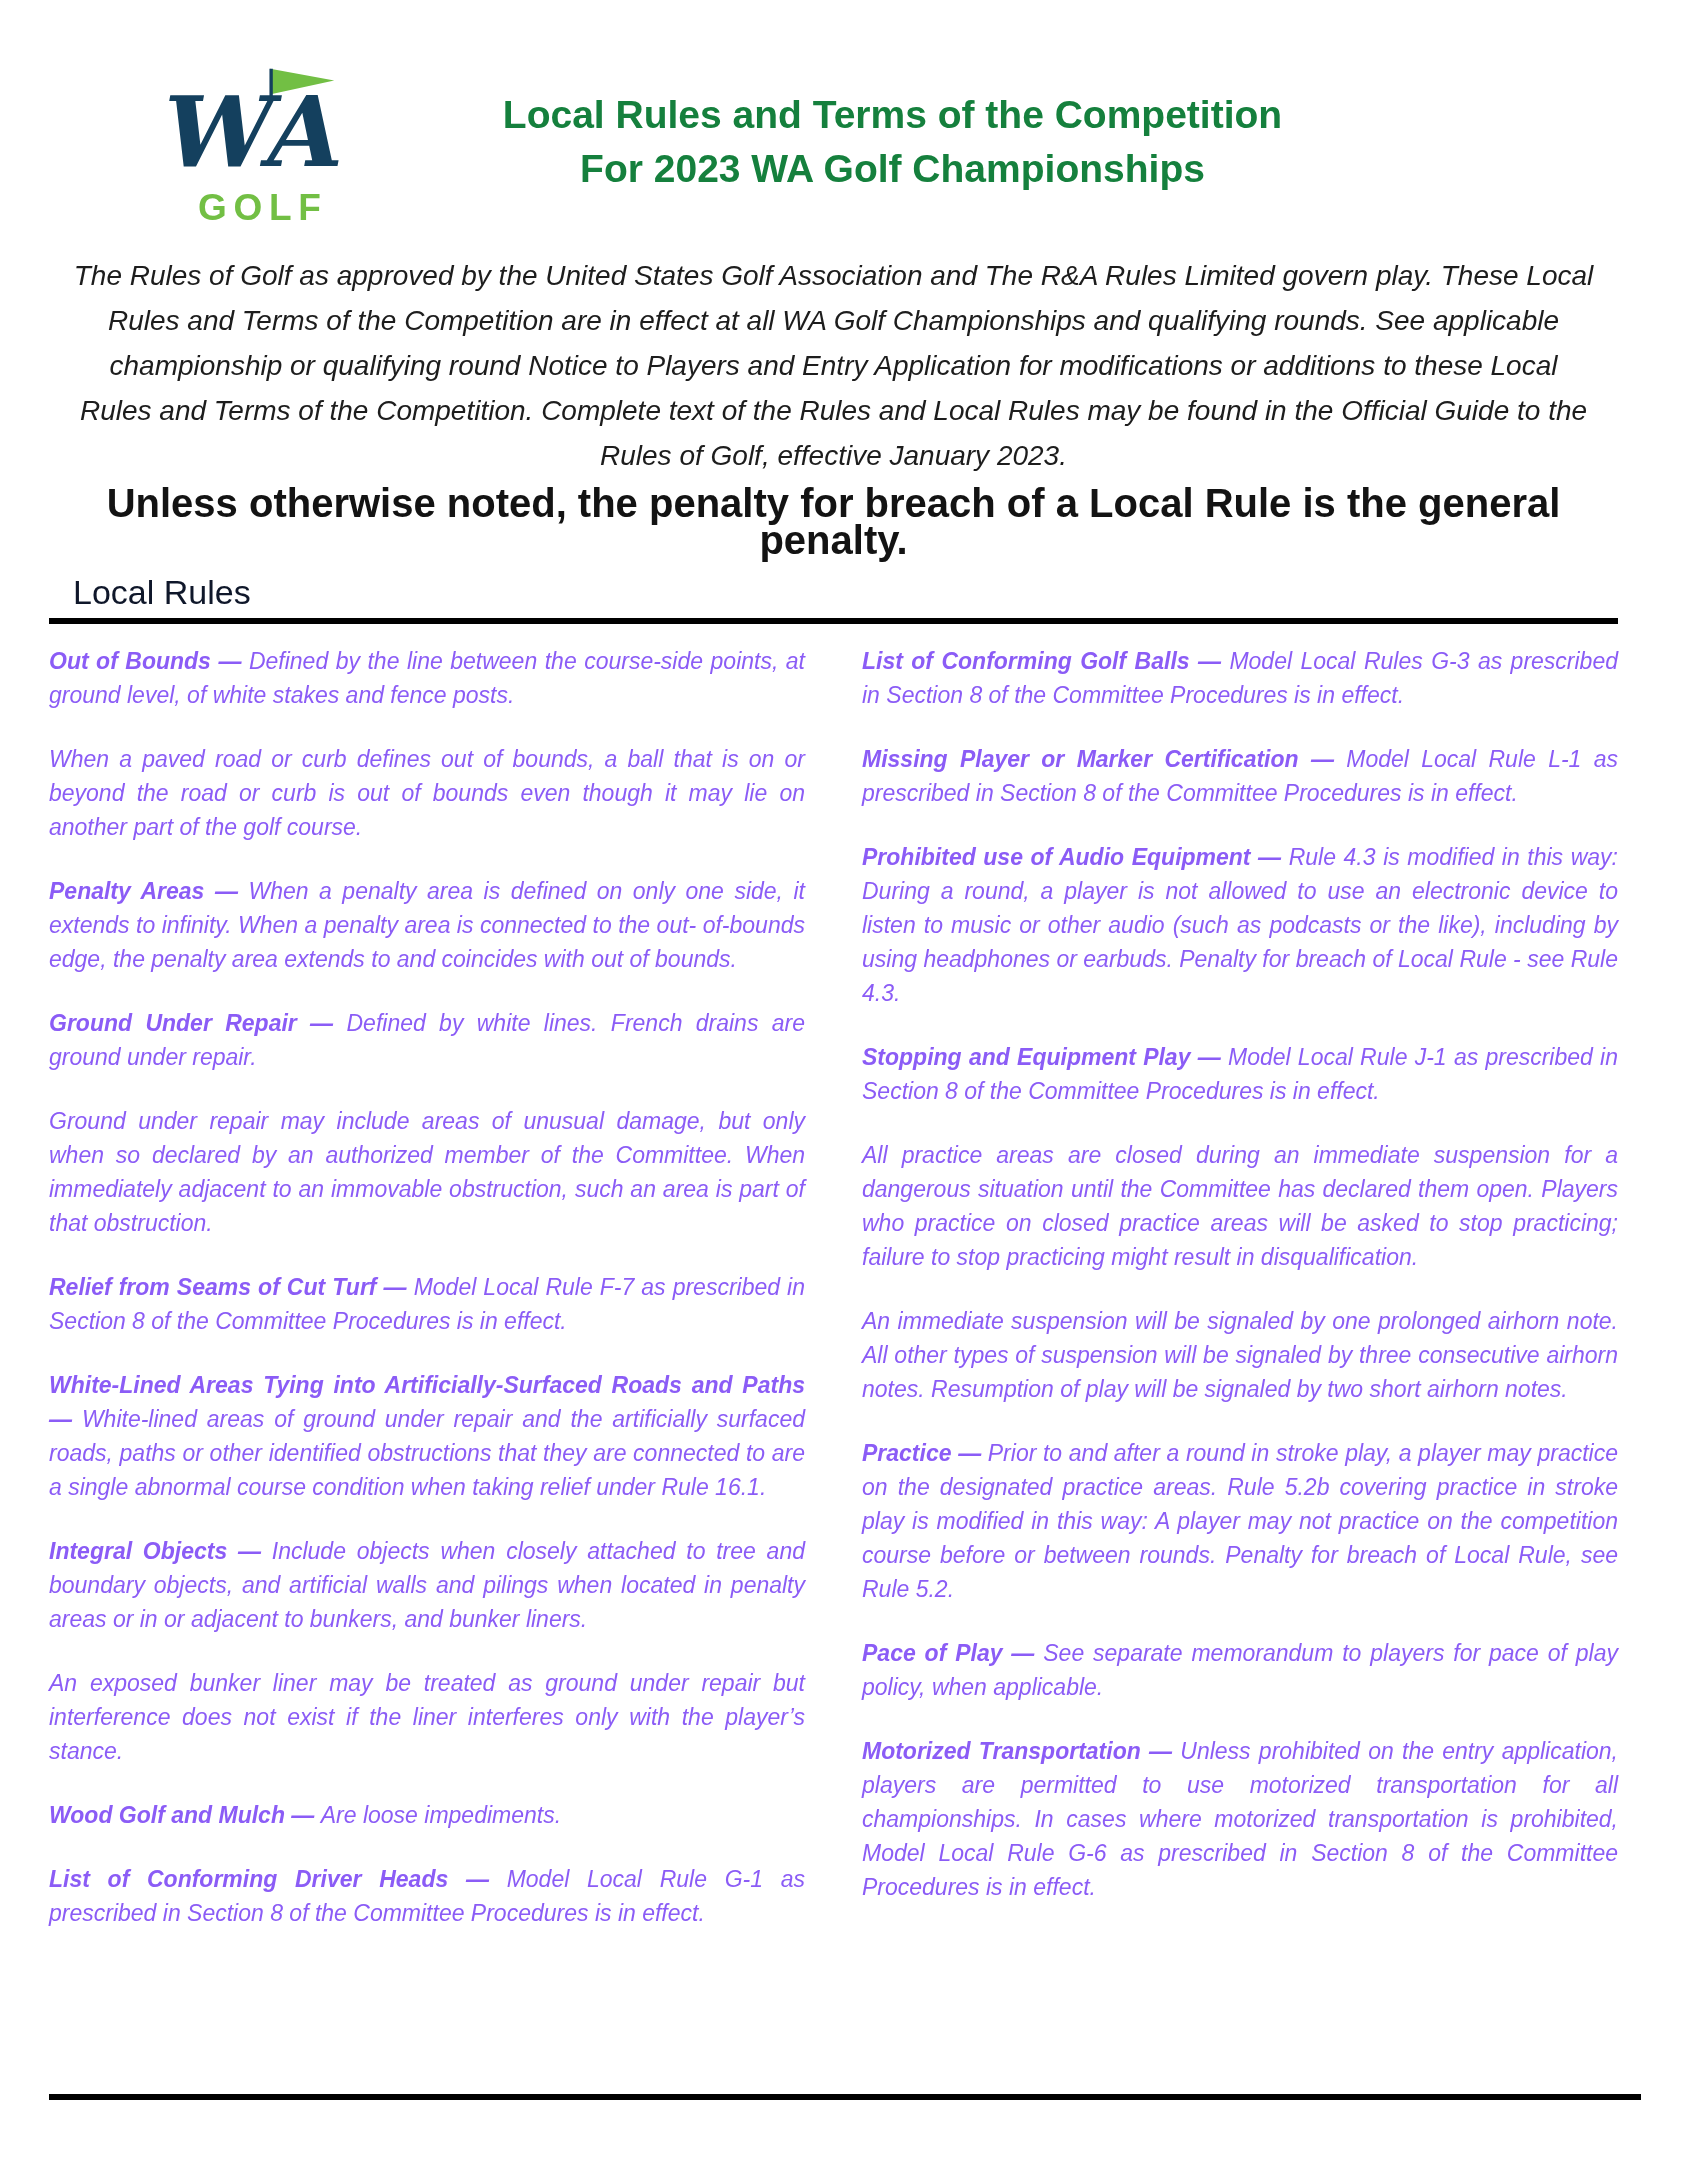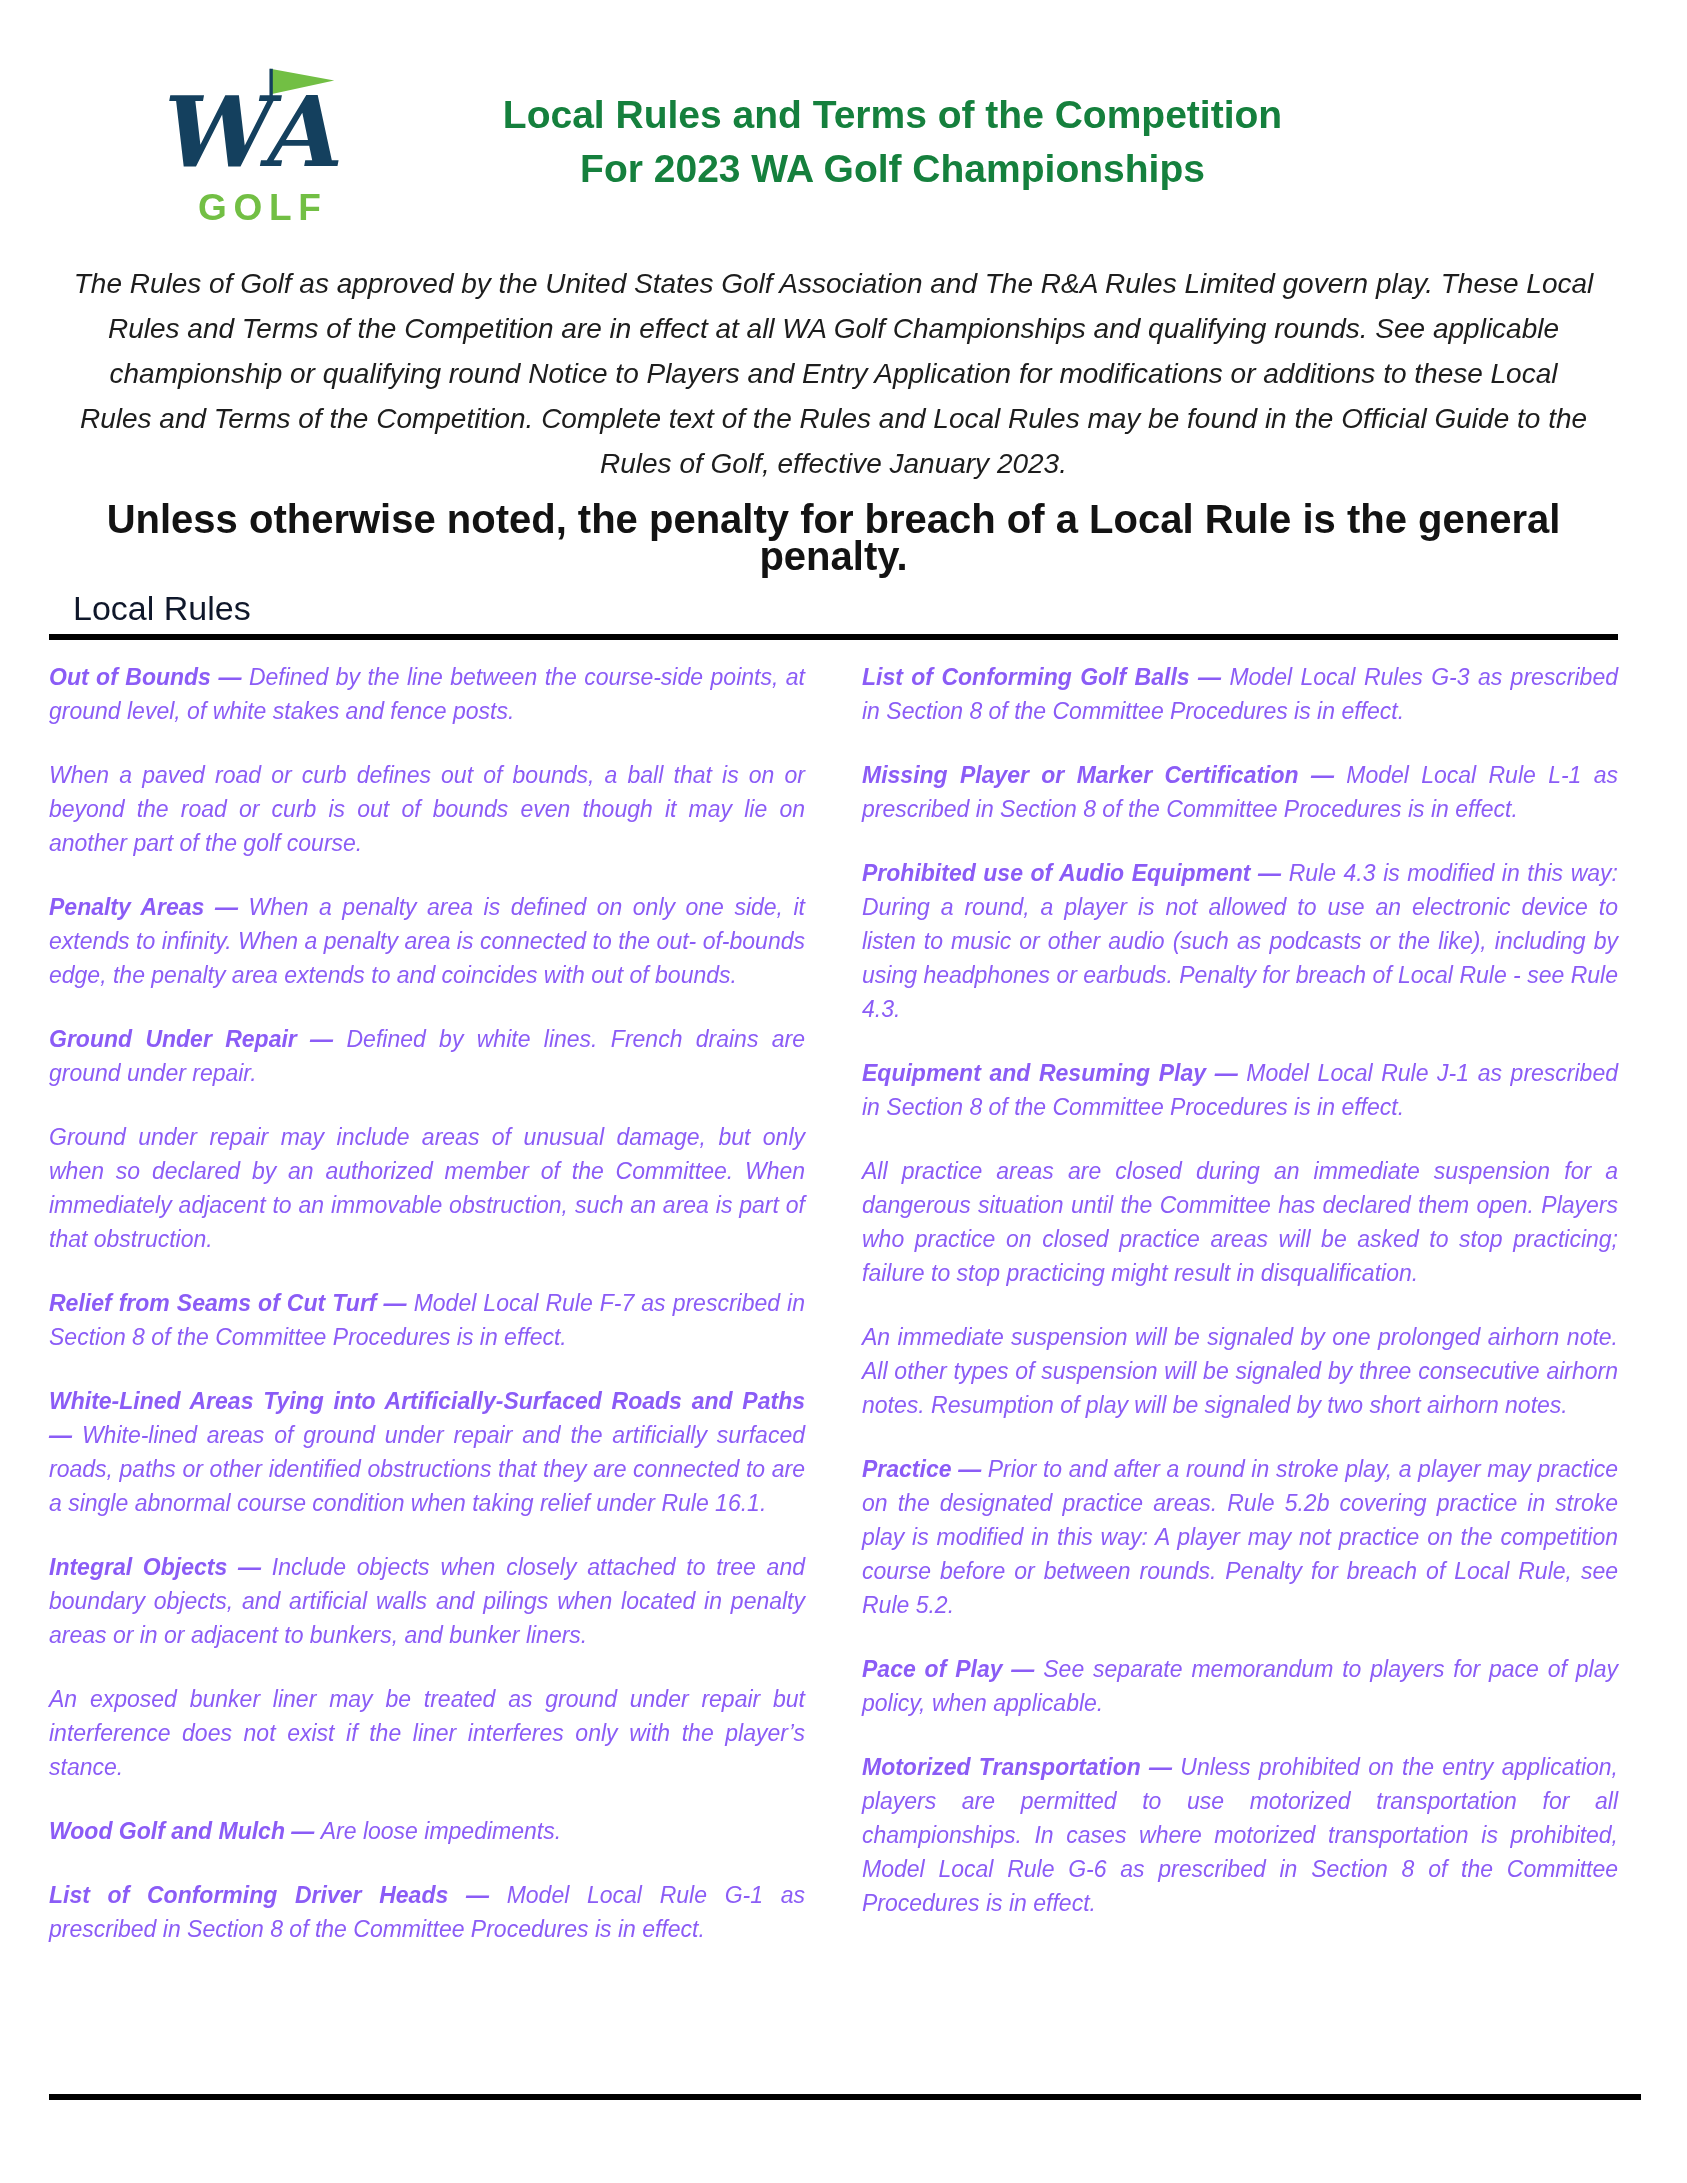--- a/index.html
+++ b/index.html
@@ -18,21 +18,21 @@
   }
   .header { position:relative; height:246px; }
   .logo { position:absolute; left:120px; top:62px; width:179px; height:170px; }
   .titles {
     position:absolute; left:270px; top:88px; width:1147px;
     text-align:center; font-weight:bold; font-size:39px; line-height:54px; color:#15803d;
   }
   .intro {
     text-align:center; font-style:italic;
     font-size:28px; line-height:45px;
-    max-width:1527px; margin:15px auto; color:#1d1d1d;
+    max-width:1527px; margin:7px auto; color:#1d1d1d;
   }
   .penalty-note {
     text-align:center; font-weight:bold;
     font-size:40px; line-height:37px; margin-top:6.7px; color:#131313;
   }
   .section-title {
     font-size:34px; font-weight:normal; margin-top:13.5px; color:#0f172a; line-height:39px;margin-left:24px;
   }
   .section-rule { height:5.9px; background:#000; margin-top:6.7px; }
   .columns { display:flex; gap:57px; margin-top:20px; }
@@ -81,21 +81,21 @@
       <p class="para"><span class="lead">Integral Objects — </span><span>Include objects when closely attached to tree and boundary objects, and artificial walls and pilings when located in penalty areas or in or adjacent to bunkers, and bunker liners.</span></p>
       <p class="para"><span class="lead"></span><span>An exposed bunker liner may be treated as ground under repair but interference does not exist if the liner interferes only with the player’s stance.</span></p>
       <p class="para"><span class="lead">Wood Golf and Mulch — </span><span>Are loose impediments.</span></p>
       <p class="para"><span class="lead">List of Conforming Driver Heads — </span><span>Model Local Rule G-1 as prescribed in Section 8 of the Committee Procedures is in effect.</span></p>
     </div>
 
     <div class="col">
       <p class="para"><span class="lead">List of Conforming Golf Balls — </span><span>Model Local Rules G-3 as prescribed in Section 8 of the Committee Procedures is in effect.</span></p>
       <p class="para"><span class="lead">Missing Player or Marker Certification — </span><span>Model Local Rule L-1 as prescribed in Section 8 of the Committee Procedures is in effect.</span></p>
       <p class="para"><span class="lead">Prohibited use of Audio Equipment — </span><span>Rule 4.3 is modified in this way: During a round, a player is not allowed to use an electronic device to listen to music or other audio (such as podcasts or the like), including by using headphones or earbuds. Penalty for breach of Local Rule - see Rule 4.3.</span></p>
-      <p class="para"><span class="lead">Equipment and Resuming Play — </span><span>Model Local Rule J-1 as prescribed in Section 8 of the Committee Procedures is in effect.</span></p>
+      <p class="para"><span class="lead">Stopping and Equipment Play — </span><span>Model Local Rule J-1 as prescribed in Section 8 of the Committee Procedures is in effect.</span></p>
       <p class="para"><span class="lead"></span><span>All practice areas are closed during an immediate suspension for a dangerous situation until the Committee has declared them open. Players who practice on closed practice areas will be asked to stop practicing; failure to stop practicing might result in disqualification.</span></p>
       <p class="para"><span class="lead"></span><span>An immediate suspension will be signaled by one prolonged airhorn note. All other types of suspension will be signaled by three consecutive airhorn notes. Resumption of play will be signaled by two short airhorn notes.</span></p>
       <p class="para"><span class="lead">Practice — </span><span>Prior to and after a round in stroke play, a player may practice on the designated practice areas. Rule 5.2b covering practice in stroke play is modified in this way: A player may not practice on the competition course before or between rounds. Penalty for breach of Local Rule, see Rule 5.2.</span></p>
       <p class="para"><span class="lead">Pace of Play — </span><span>See separate memorandum to players for pace of play policy, when applicable.</span></p>
       <p class="para"><span class="lead">Motorized Transportation — </span><span>Unless prohibited on the entry application, players are permitted to use motorized transportation for all championships. In cases where motorized transportation is prohibited, Model Local Rule G-6 as prescribed in Section 8 of the Committee Procedures is in effect.</span></p>
     </div>
 
   </div>
 
   <div class="bottom-rule"></div>

